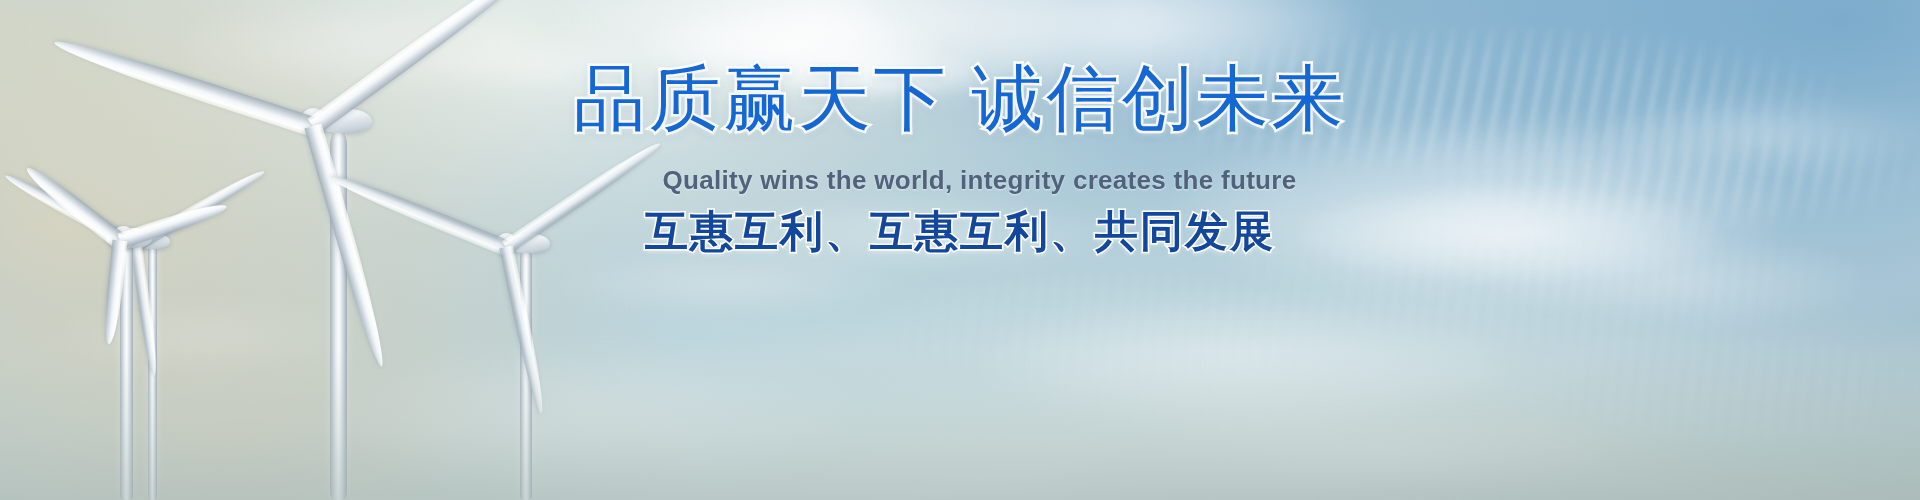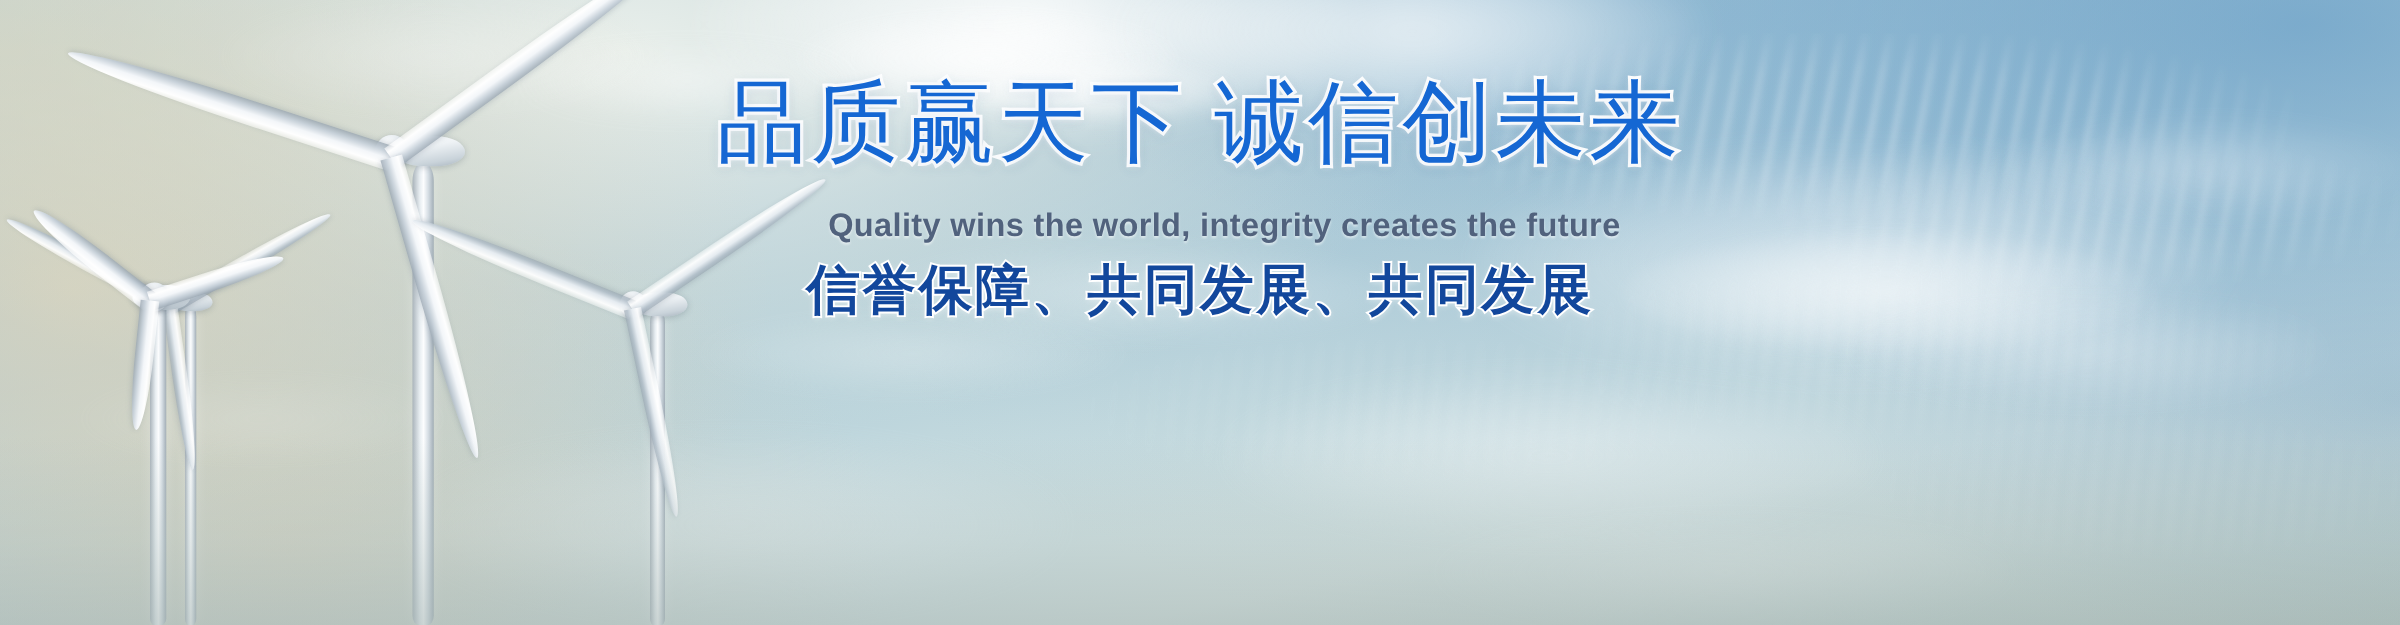--- a/index.html
+++ b/index.html
@@ -278,16 +278,16 @@
     <div class="blade" style="left:120px; top:233px; width:104px; height:15px; transform:rotate(96deg);"></div>
   </div>
 
   <div class="bottom-haze"></div>
 
   <div class="text-layer">
     <div class="headline">品质赢天下  诚信创未来</div>
 
     <div class="subtitle-en">Quality wins the world, integrity creates the future</div>
 
-    <div class="tagline">信誉保障、共同发展、共同发展</div>
+    <div class="tagline">互惠互利、互惠互利、共同发展</div>
   </div>
 
 </div>
 
 </body></html>

